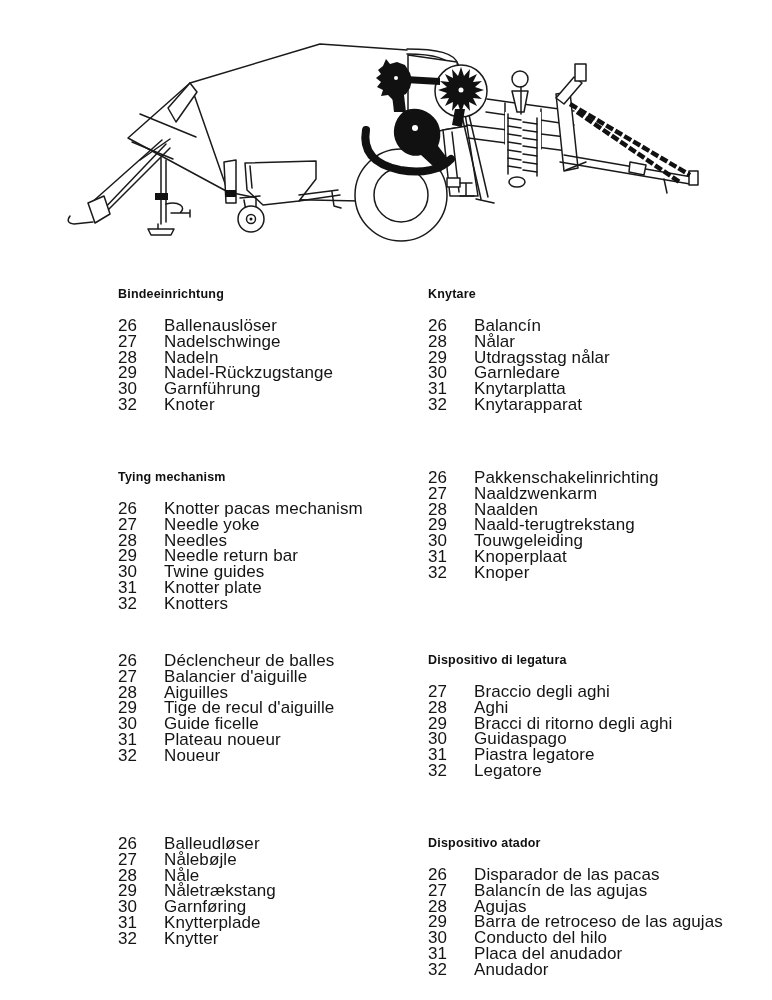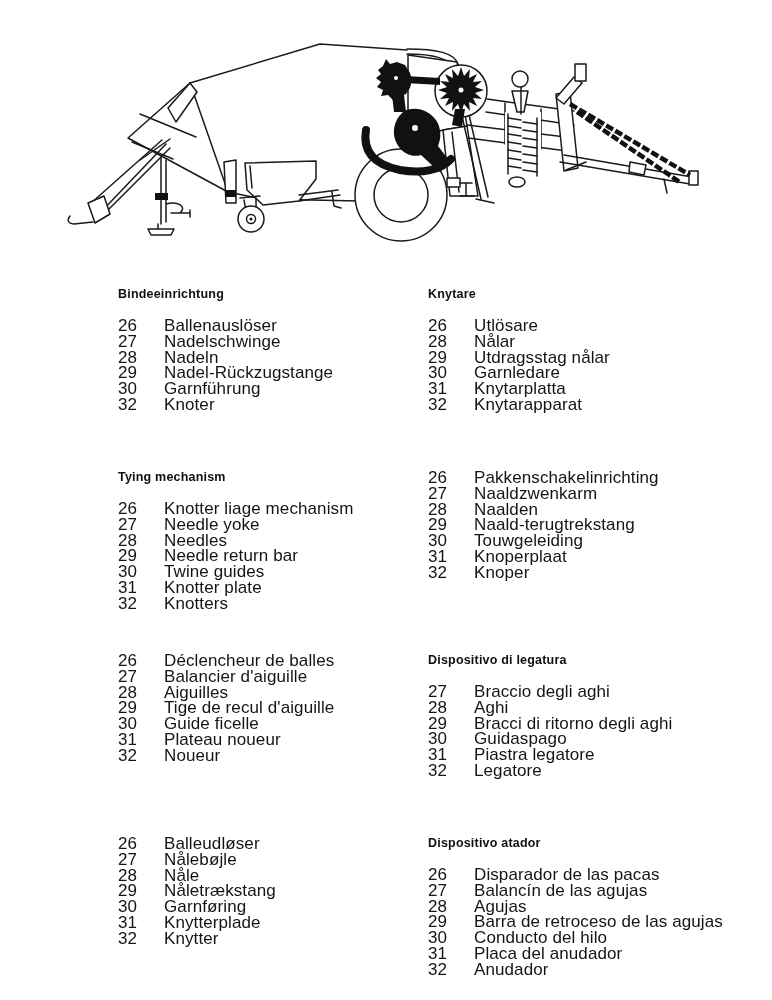--- a/index.html
+++ b/index.html
@@ -145,32 +145,32 @@
           <div class="item-row"><span class="num">27</span><span class="lbl">Nadelschwinge</span></div>
           <div class="item-row"><span class="num">28</span><span class="lbl">Nadeln</span></div>
           <div class="item-row"><span class="num">29</span><span class="lbl">Nadel-Rückzugstange</span></div>
           <div class="item-row"><span class="num">30</span><span class="lbl">Garnführung</span></div>
           <div class="item-row"><span class="num">32</span><span class="lbl">Knoter</span></div>
         </div>
     </section>
     <section class="part-section">
       <h3>Knytare</h3>
       <div class="items">
-          <div class="item-row"><span class="num">26</span><span class="lbl">Utlösare</span></div>
+          <div class="item-row"><span class="num">26</span><span class="lbl">Balancín</span></div>
           <div class="item-row"><span class="num">28</span><span class="lbl">Nålar</span></div>
           <div class="item-row"><span class="num">29</span><span class="lbl">Utdragsstag nålar</span></div>
           <div class="item-row"><span class="num">30</span><span class="lbl">Garnledare</span></div>
           <div class="item-row"><span class="num">31</span><span class="lbl">Knytarplatta</span></div>
           <div class="item-row"><span class="num">32</span><span class="lbl">Knytarapparat</span></div>
         </div>
     </section>
     <section class="part-section">
       <h3>Tying mechanism</h3>
       <div class="items">
-          <div class="item-row"><span class="num">26</span><span class="lbl">Knotter liage mechanism</span></div>
+          <div class="item-row"><span class="num">26</span><span class="lbl">Knotter pacas mechanism</span></div>
           <div class="item-row"><span class="num">27</span><span class="lbl">Needle yoke</span></div>
           <div class="item-row"><span class="num">28</span><span class="lbl">Needles</span></div>
           <div class="item-row"><span class="num">29</span><span class="lbl">Needle return bar</span></div>
           <div class="item-row"><span class="num">30</span><span class="lbl">Twine guides</span></div>
           <div class="item-row"><span class="num">31</span><span class="lbl">Knotter plate</span></div>
           <div class="item-row"><span class="num">32</span><span class="lbl">Knotters</span></div>
         </div>
     </section>
     <section class="part-section">
       <div class="items">

